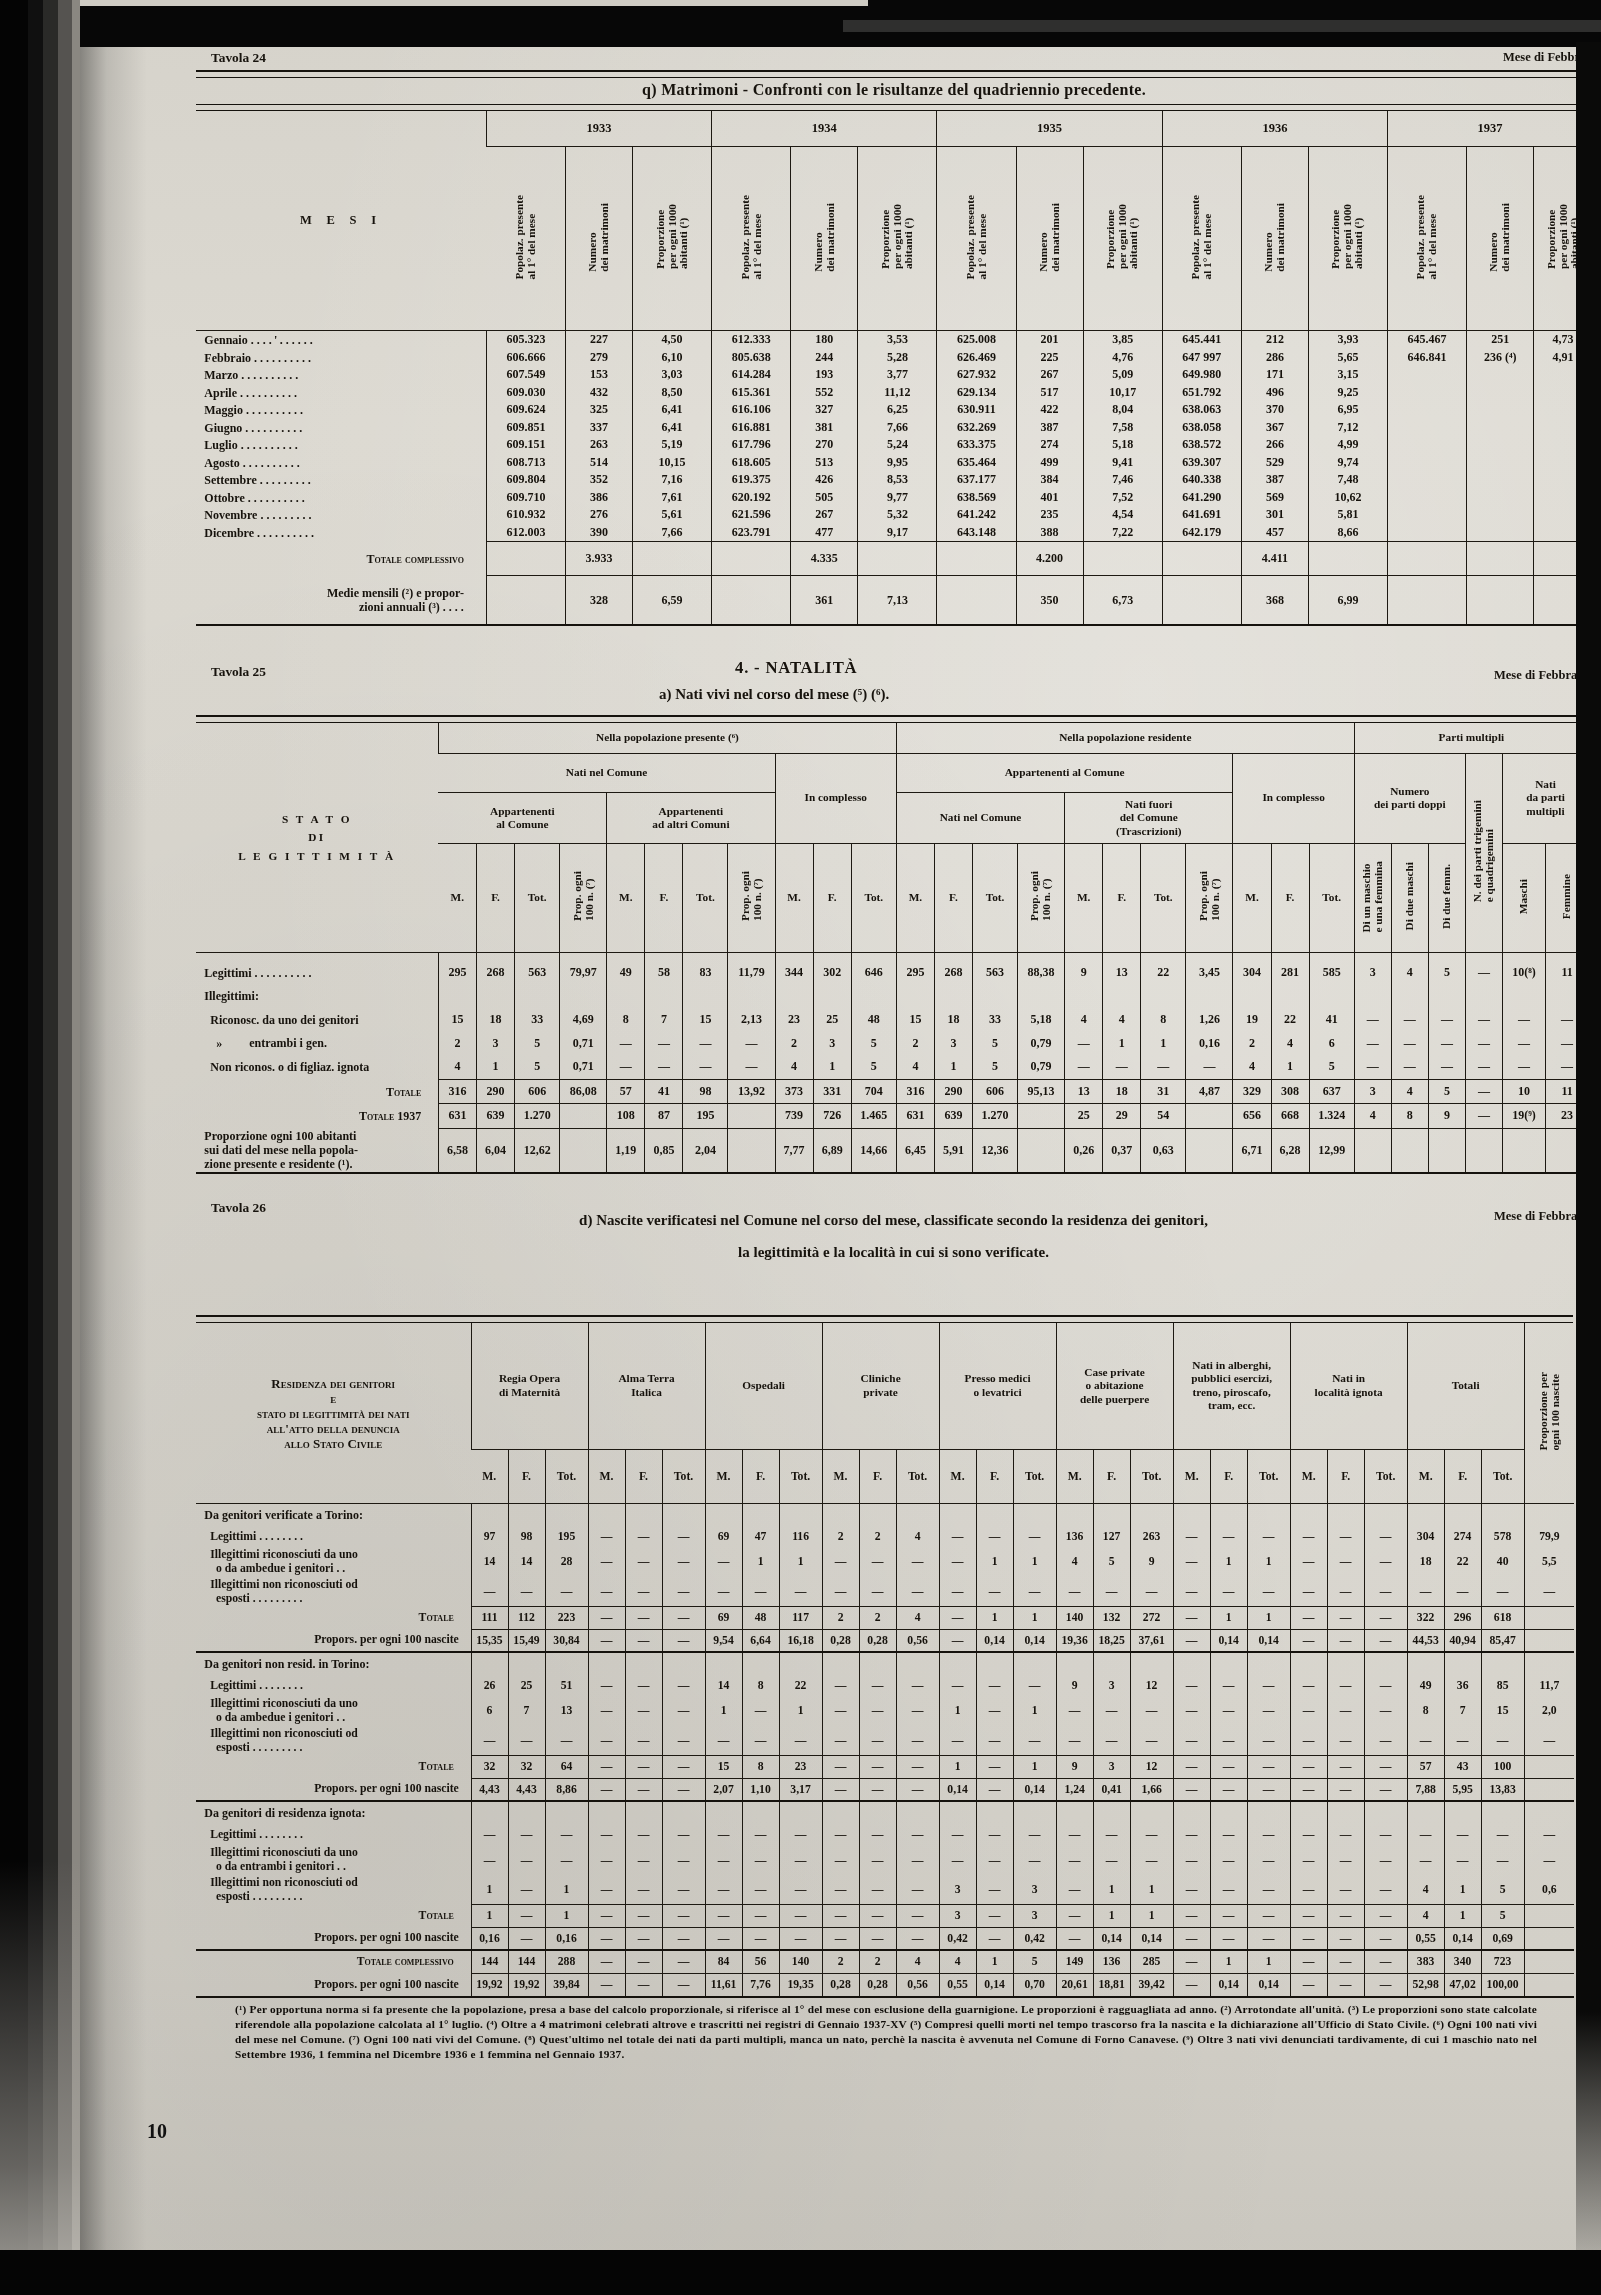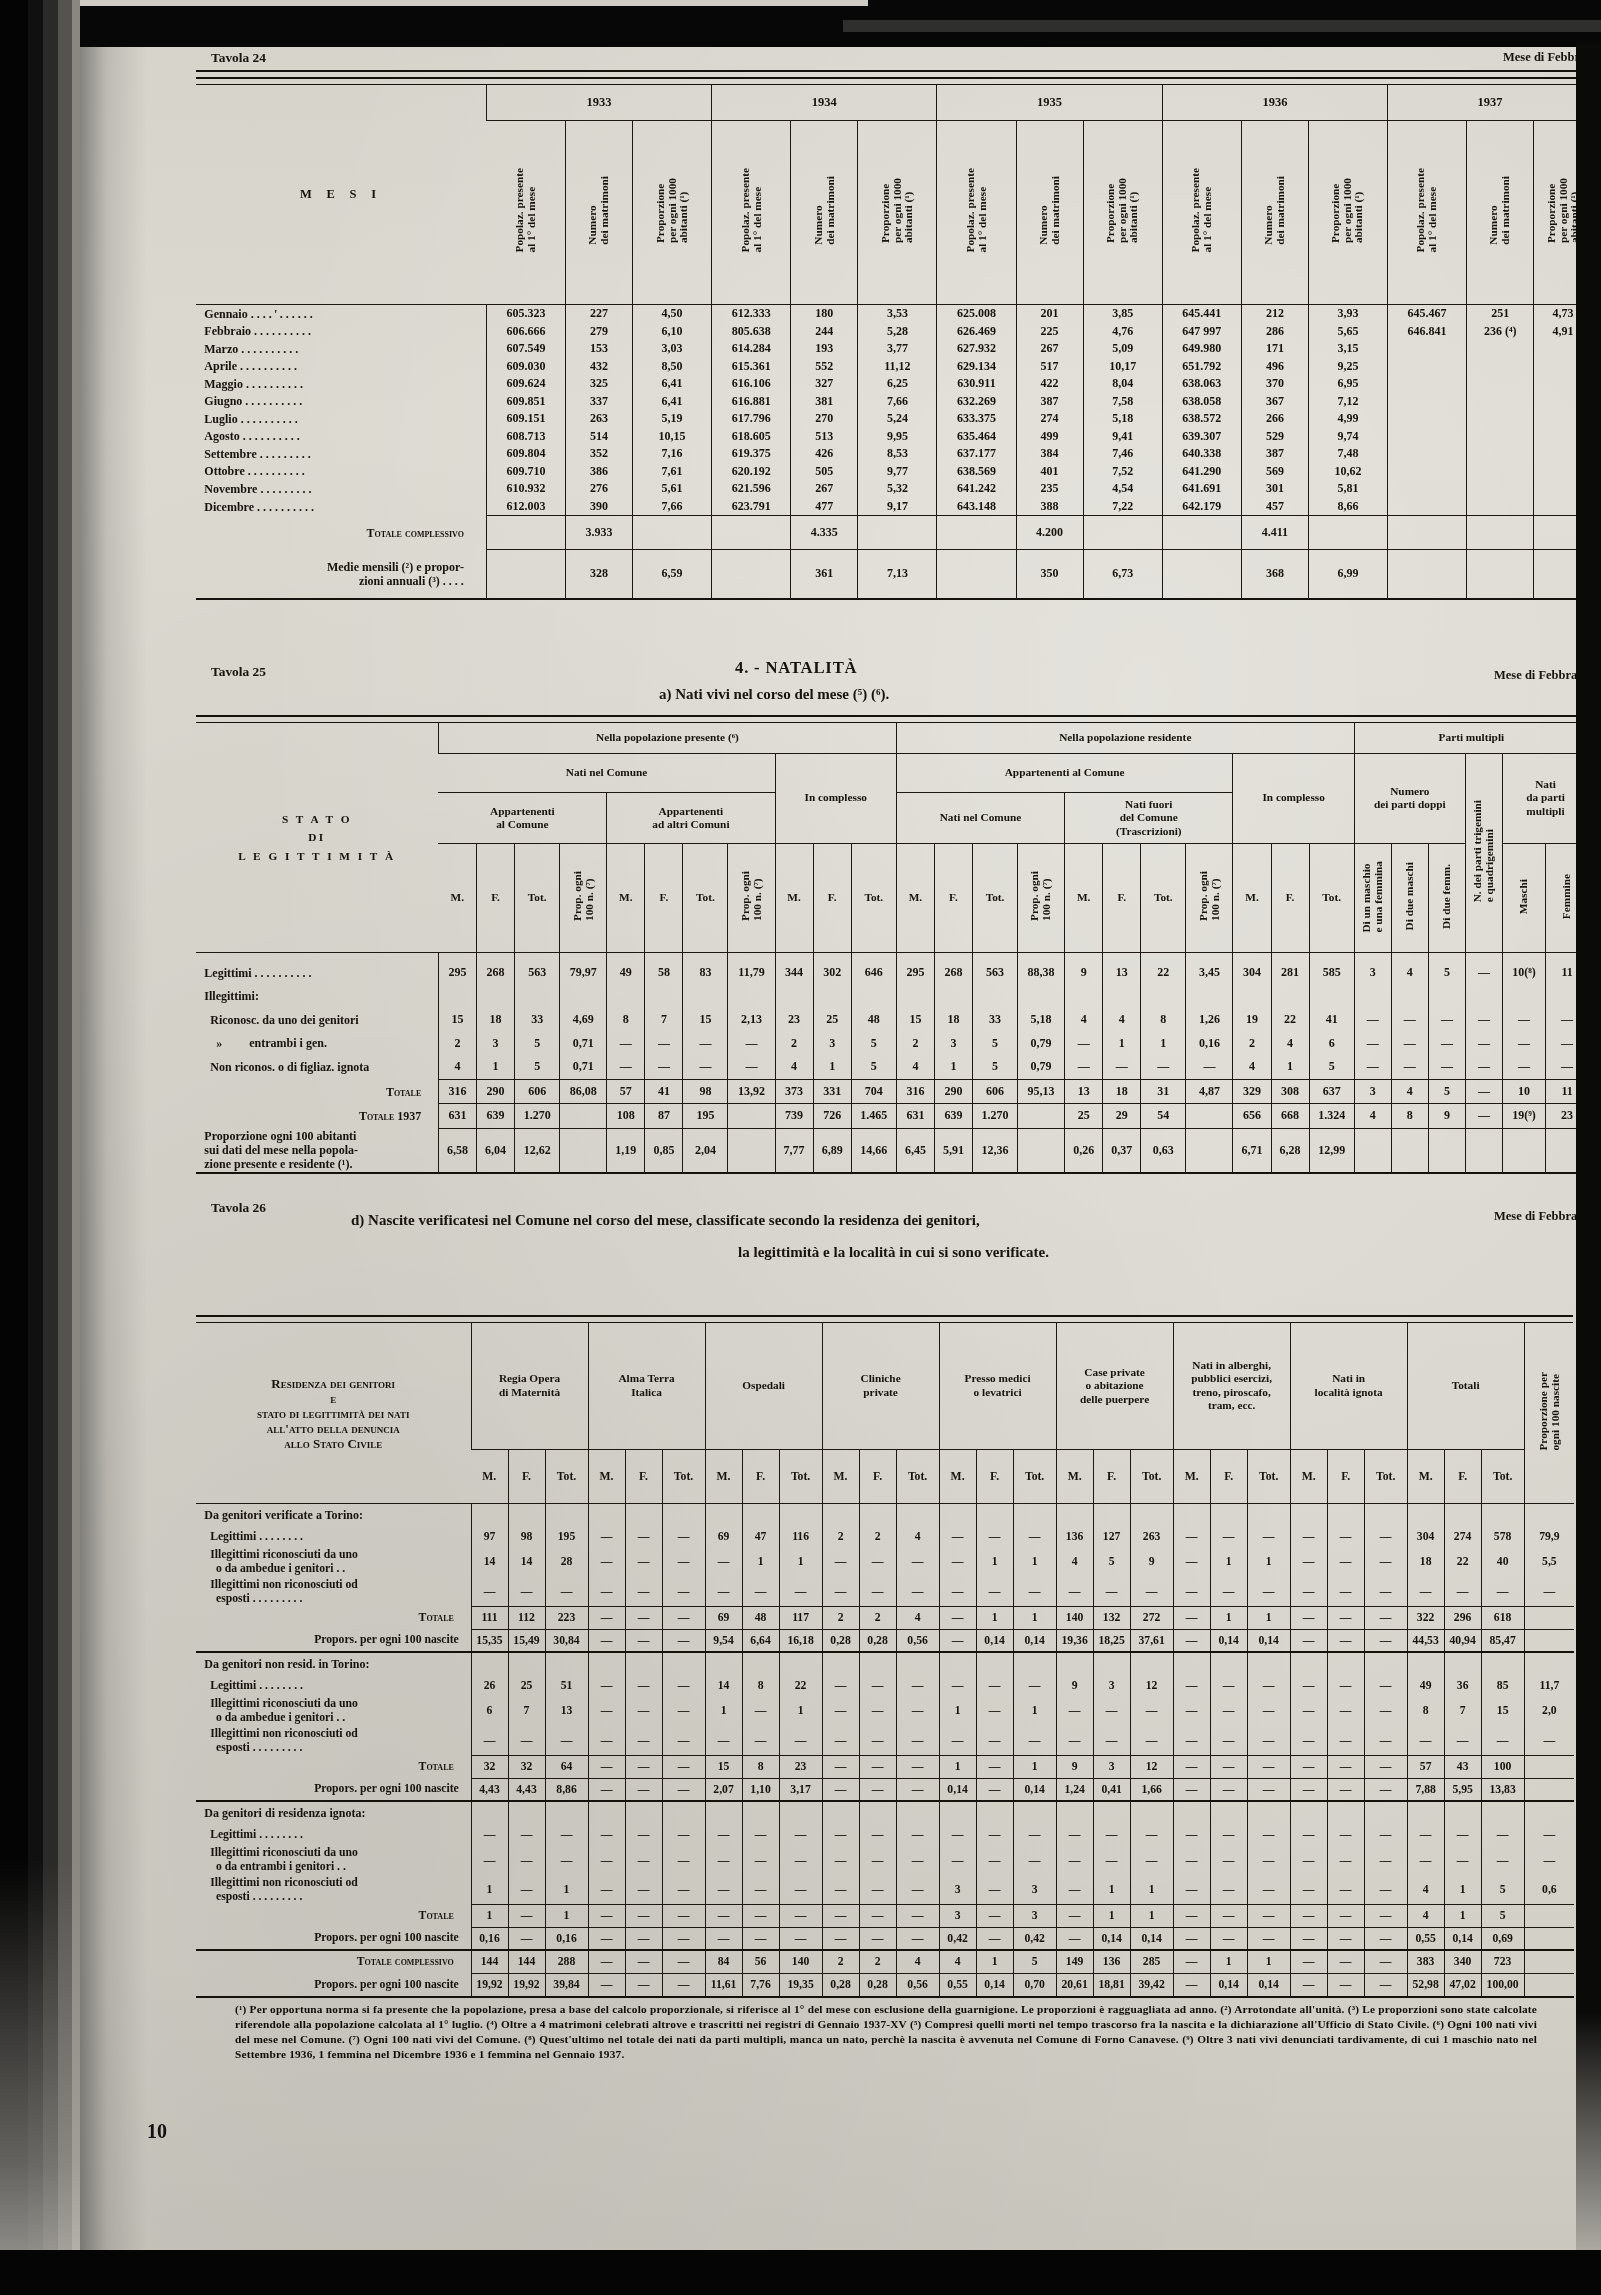--- a/index.html
+++ b/index.html
@@ -88,20 +88,21 @@
 
 <div class="page">
   <div class="paper"></div>
   <div class="creases"></div>
 
   <div class="abs tavlbl" style="left:211px;top:50px">Tavola 24</div>
   <div class="abs meselbl" style="left:1503px;top:50px">Mese di Febbraio</div>
 
   <div class="tblwrap" style="left:196px;top:70px;width:1396px">
     <div class="dbl"></div>
+    <div class="ttl">q) Matrimoni - Confronti con le risultanze del quadriennio precedente.</div>
     <div class="dbl lite"></div>
     <table class="t t24" style="width:1396px">
       <colgroup>
         <col style="width:290px">
         <col style="width:79px">
           <col style="width:67px">
           <col style="width:79px">
         <col style="width:79px">
           <col style="width:67px">
           <col style="width:79px">
@@ -775,21 +776,21 @@
             <td></td>
             <td></td>
             <td></td>
             <td></td>
           </tr>
         </tbody>
     </table>
   </div>
 
   <div class="abs tavlbl" style="left:211px;top:1200px">Tavola 26</div>
-  <div class="abs h26a" style="left:351px;top:1212px;width:1085px;">d) Nascite verificatesi nel Comune nel corso del mese, classificate secondo la residenza dei genitori,</div>
+  <div class="abs h26a" style="left:351px;top:1212px;width:1085px;text-align:center">d) Nascite verificatesi nel Comune nel corso del mese, classificate secondo la residenza dei genitori,</div>
   <div class="abs h26b" style="left:351px;top:1244px;width:1085px;text-align:center">la legittimità e la località in cui si sono verificate.</div>
   <div class="abs meselbl" style="left:1494px;top:1209px">Mese di Febbraio</div>
 
   <div class="tblwrap" style="left:196px;top:1315px;width:1377px">
     <div class="dbl"></div>
     <table class="t t26" style="width:1377px">
       <colgroup>
         <col style="width:275px">
         <col style="width:37px">
           <col style="width:37px">

